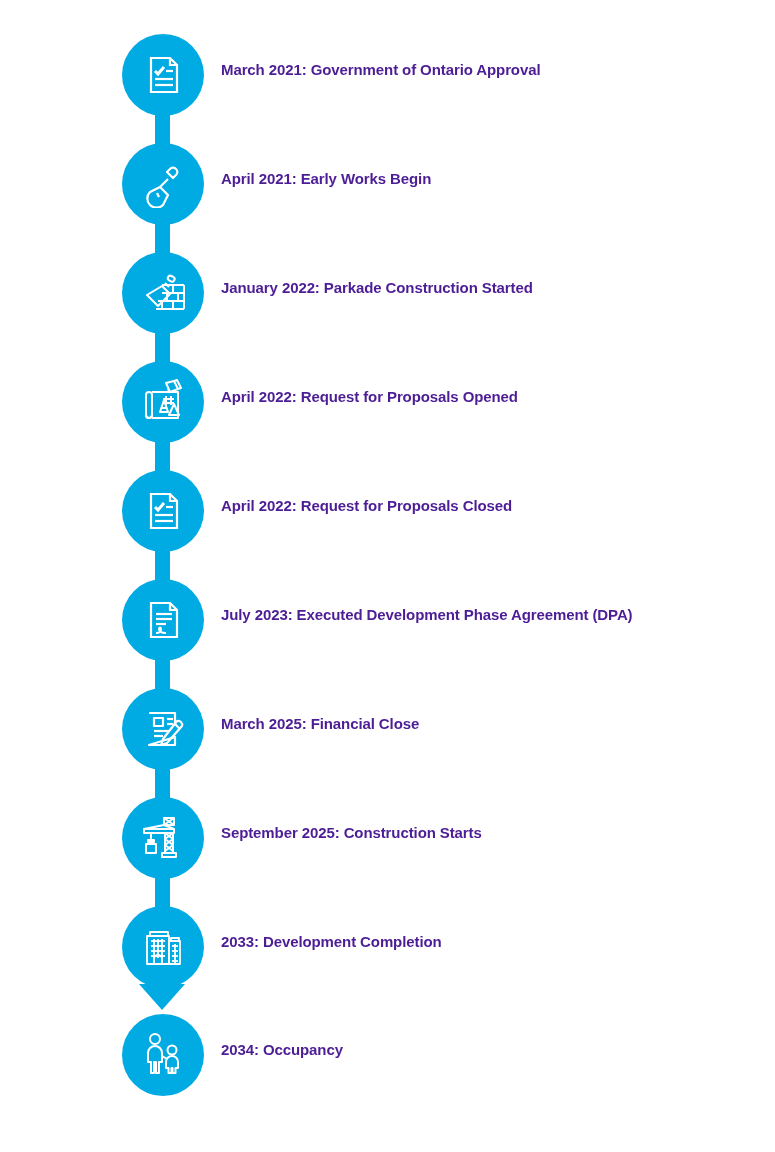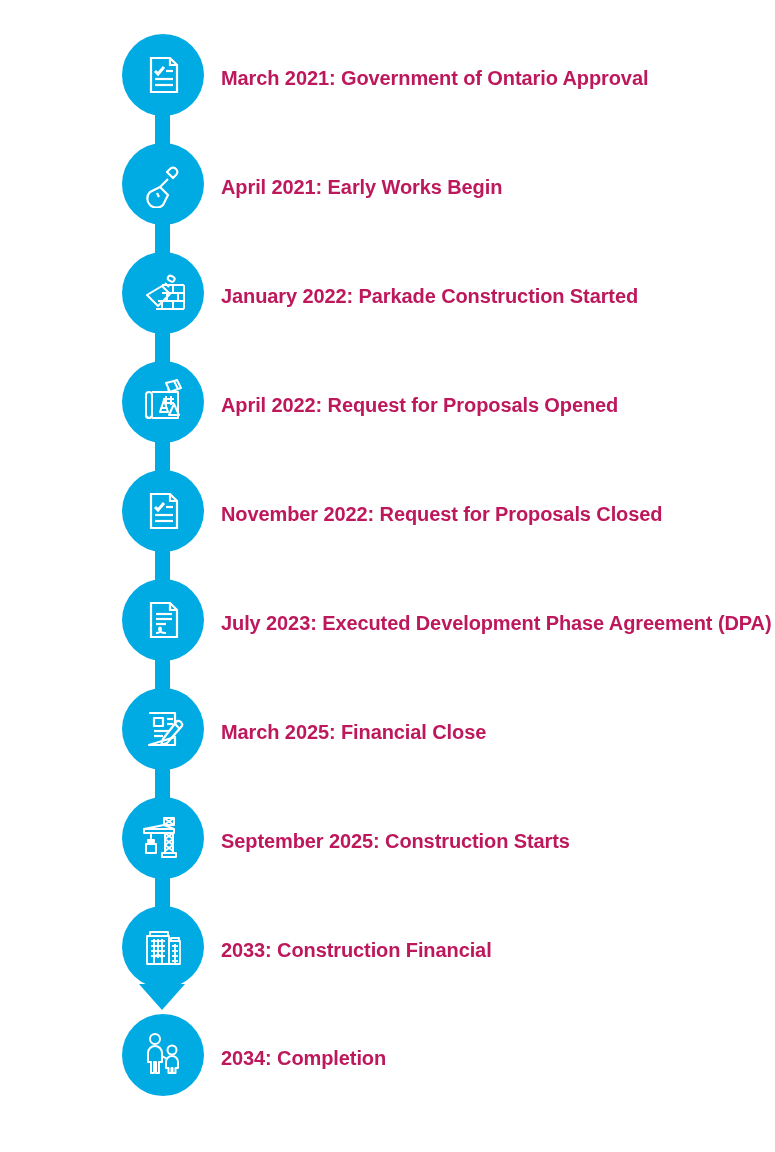--- a/index.html
+++ b/index.html
@@ -59,27 +59,26 @@
   }
 
   .bubble svg {
     display: block;
   }
 
   .label {
     position: absolute;
     left: 221px;
     top: 28px;
-    font-size: 20px;
+    font-size: 15px;
     font-weight: bold;
-    color: #be185d;
+    color: #4c1d95;
     white-space: nowrap;
     letter-spacing: -0.1px;
     line-height: 1;
-    margin-top: 6px;
   }
 </style>
 </head>
 <body>
 
 <div id="timeline">
 
   <div class="spine" style="top:105px;height:45px;"></div>
   <div class="spine" style="top:214px;height:45px;"></div>
   <div class="spine" style="top:323px;height:45px;"></div>
@@ -177,21 +176,21 @@
         <svg width="48" height="48" viewBox="0 0 48 48" fill="none" stroke="#ffffff" stroke-width="2.2">
           <path d="M12 7 h19 l7 7 v27 h-26 z"></path>
           <path d="M31 7 v7 h7"></path>
           <path d="M16 20 l3 3 l6 -7" stroke-width="3"></path>
           <line x1="27" y1="20" x2="34" y2="20"></line>
           <line x1="16" y1="28" x2="34" y2="28"></line>
           <line x1="16" y1="34" x2="34" y2="34"></line>
         </svg>
       </span>
     </div>
-    <div class="label">November 2022: Request for Proposals Closed</div>
+    <div class="label">April 2022: Request for Proposals Closed</div>
   </div>
 
   <div class="node" style="top:579px;">
     <div class="bubble">
       <span>
         <svg width="48" height="48" viewBox="0 0 48 48" fill="none" stroke="#ffffff" stroke-width="2.2">
           <path d="M12 7 h19 l7 7 v27 h-26 z"></path>
           <path d="M31 7 v7 h7"></path>
           <line x1="17" y1="18" x2="33" y2="18"></line>
           <line x1="17" y1="23" x2="33" y2="23"></line>
@@ -265,31 +264,31 @@
             <line x1="34" y1="24" x2="40" y2="24"></line>
             <line x1="34" y1="29" x2="40" y2="29"></line>
             <line x1="34" y1="34" x2="40" y2="34"></line>
             <line x1="34" y1="39" x2="40" y2="39"></line>
             <line x1="37" y1="22" x2="37" y2="41"></line>
           </g>
           <path d="M16 42 v-5 a4 4 0 0 1 8 0 v5"></path>
         </svg>
       </span>
     </div>
-    <div class="label">2033: Construction Financial</div>
+    <div class="label">2033: Development Completion</div>
   </div>
 
   <div class="node" style="top:1014px;">
     <div class="bubble">
       <span>
         <svg width="50" height="50" viewBox="0 0 50 50" fill="none" stroke="#ffffff" stroke-width="2" stroke-linejoin="round">
           <circle cx="17" cy="9" r="5"></circle>
           <path d="M17 16 a7 7 0 0 0 -7 7 v9 h3 v11 h3 v-11 h2 v11 h3 v-11 h3 v-9 a7 7 0 0 0 -7 -7 z"></path>
           <circle cx="34" cy="20" r="4.5"></circle>
           <path d="M34 26 a6 6 0 0 0 -6 6 v6 h2.5 v5 h3 v-5 h1 v5 h3 v-5 h2.5 v-6 a6 6 0 0 0 -6 -6 z"></path>
           <path d="M24 26 l5 3"></path>
         </svg>
       </span>
     </div>
-    <div class="label">2034: Completion</div>
+    <div class="label">2034: Occupancy</div>
   </div>
 
 </div>
 
 </body></html>

